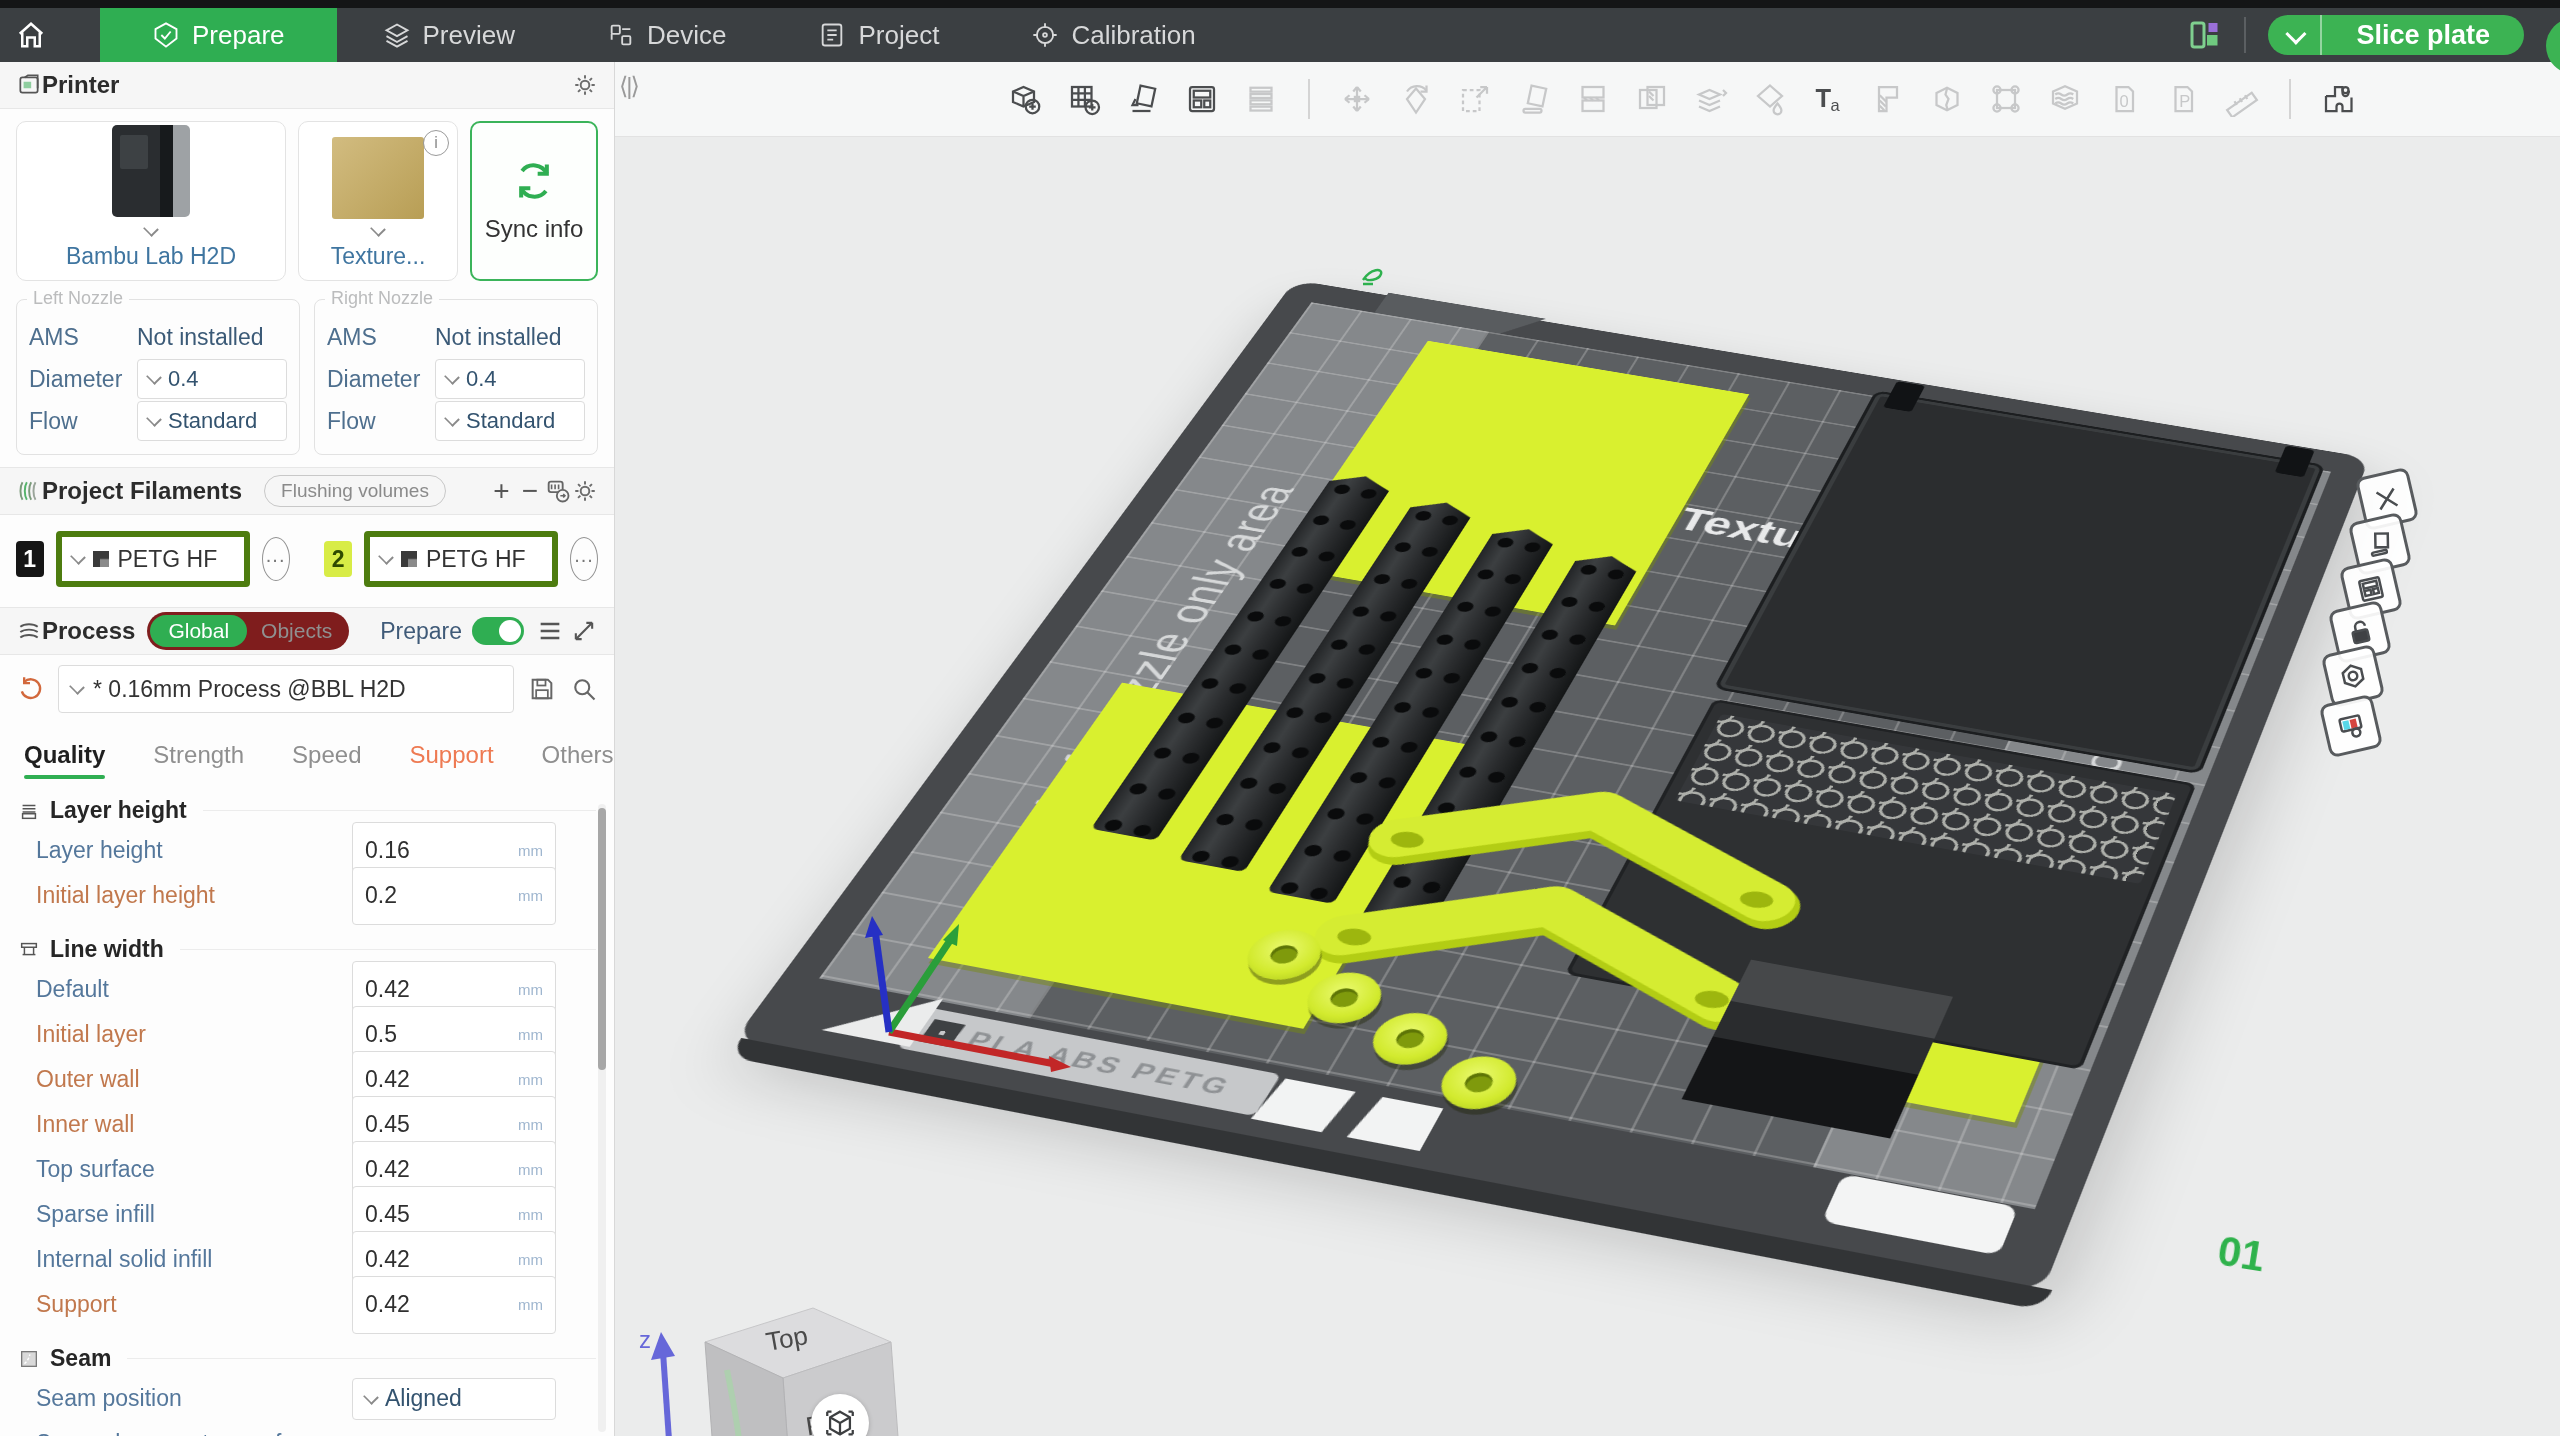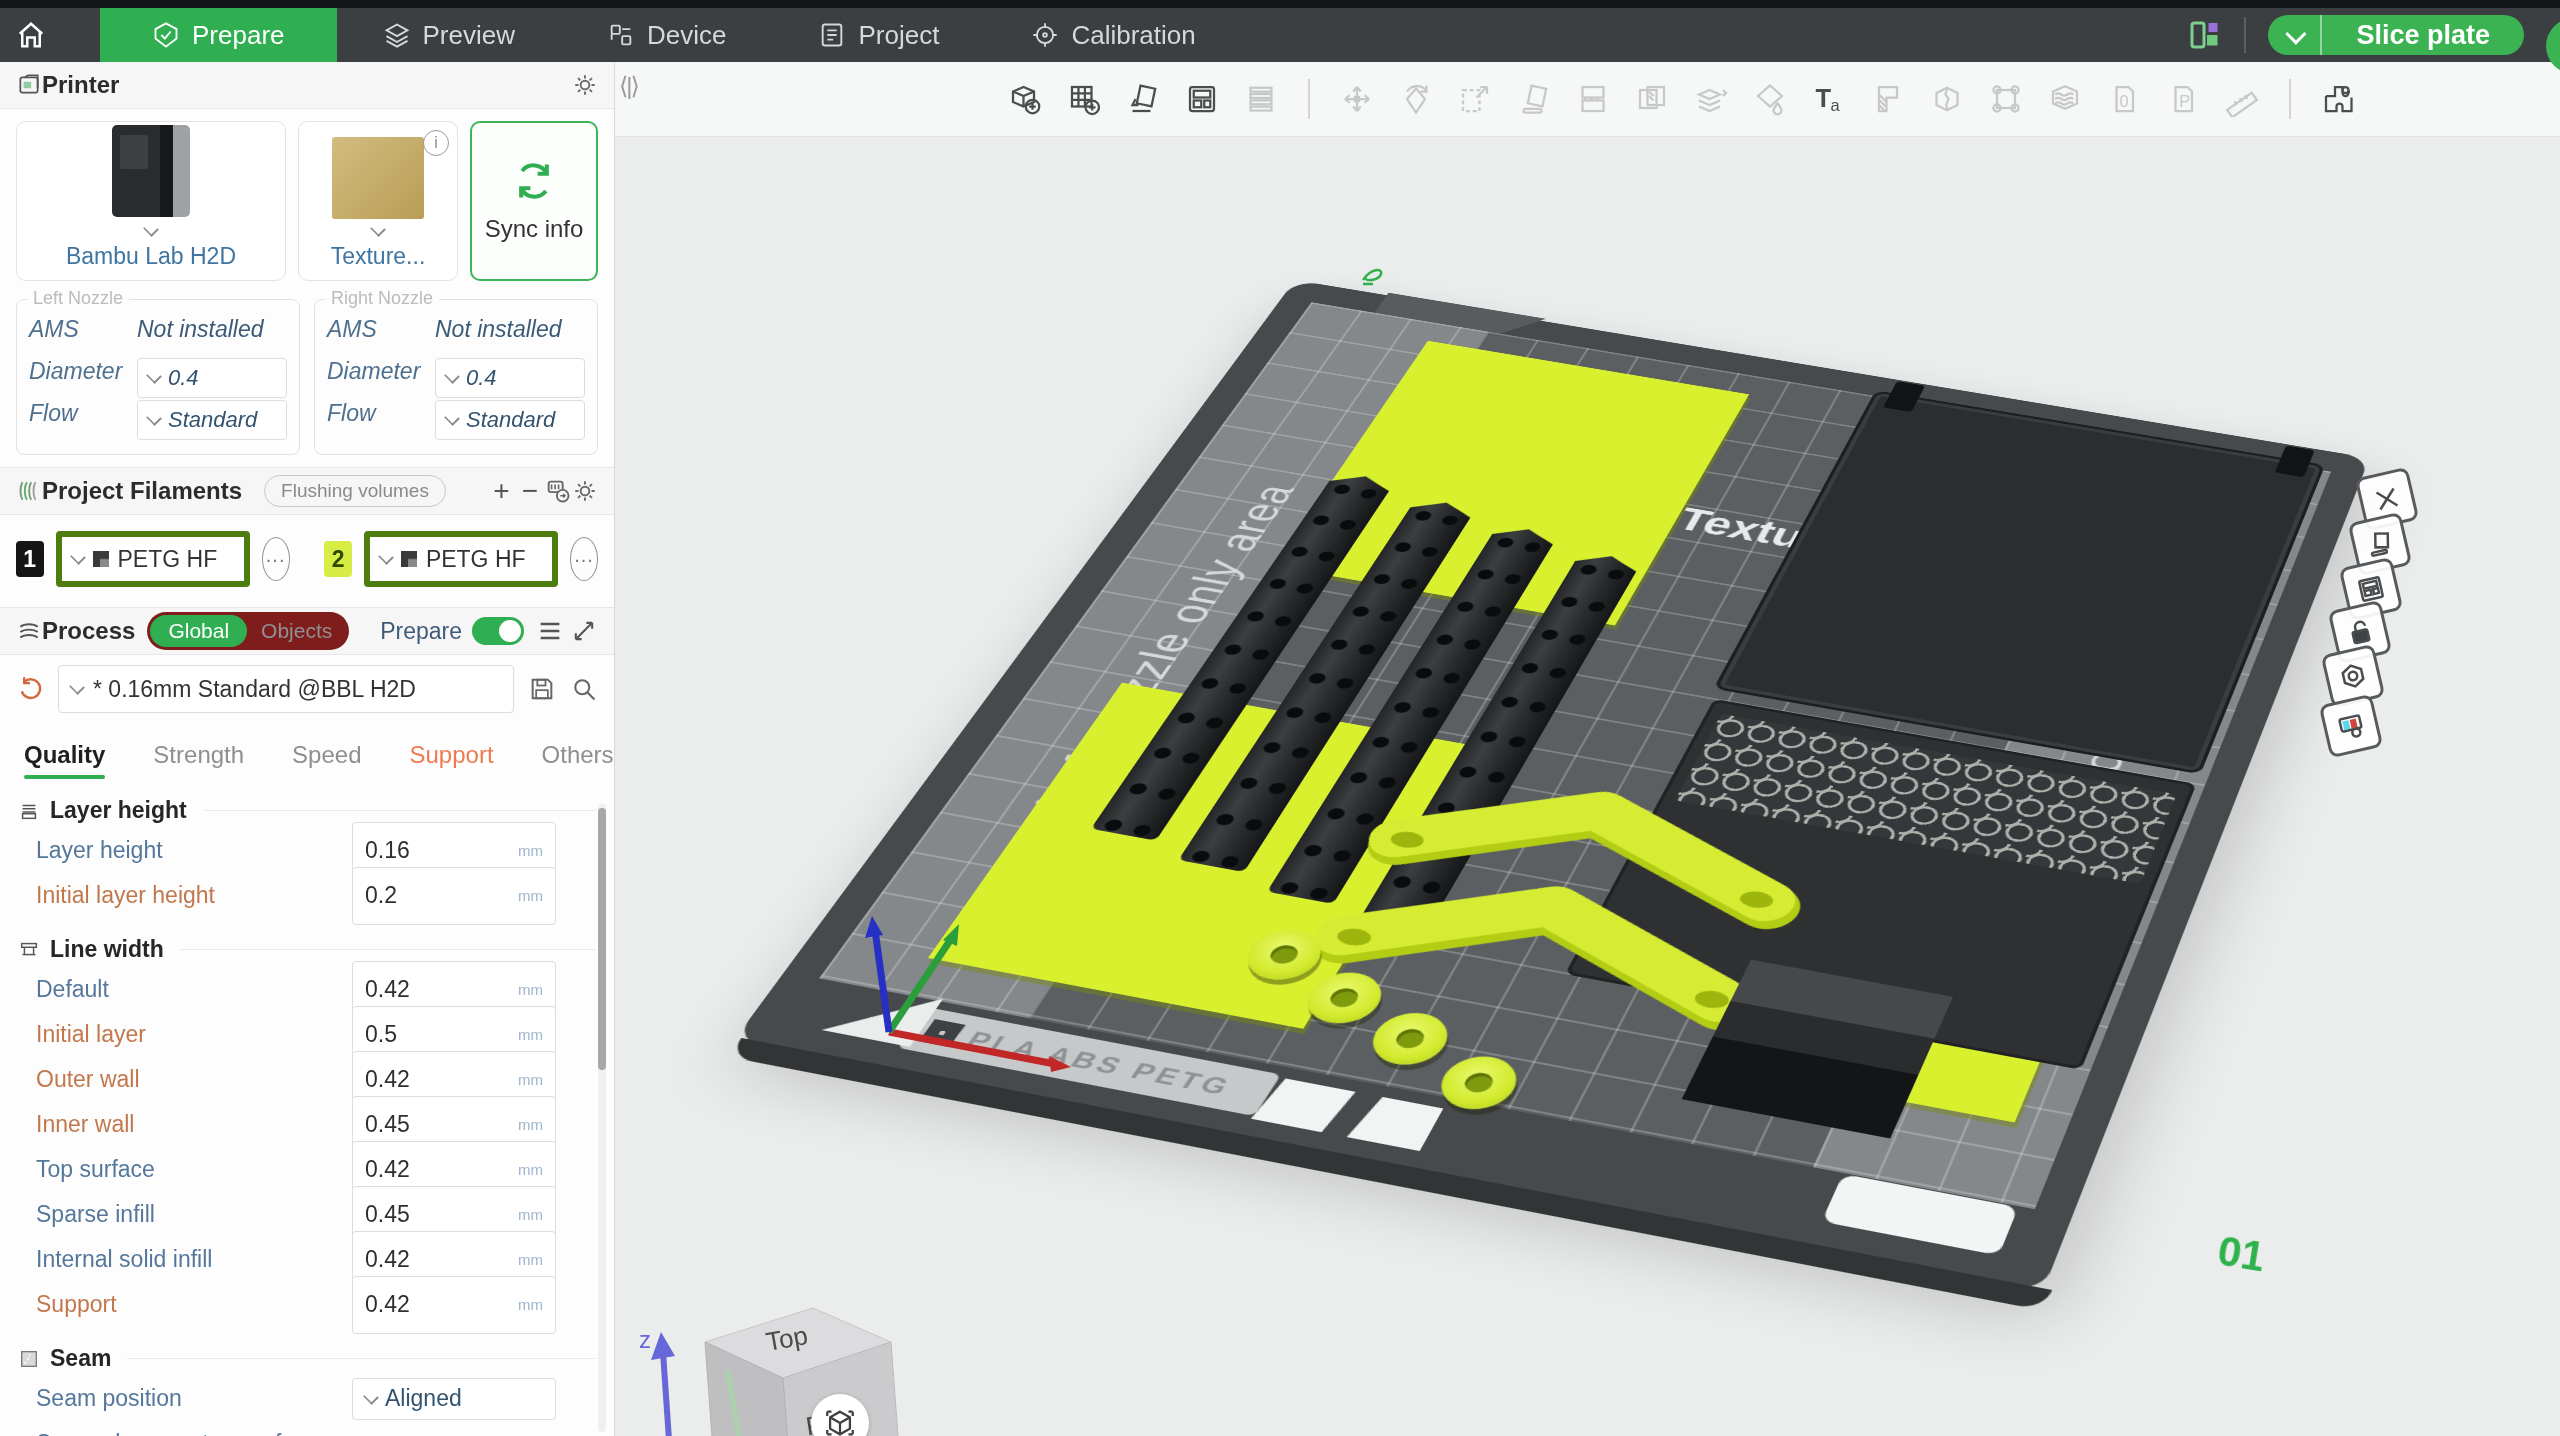--- a/index.html
+++ b/index.html
@@ -34,21 +34,21 @@
   .chev{display:inline-block;width:10px;height:10px;border-right:2px solid #8a8a8a;border-bottom:2px solid #8a8a8a;transform:rotate(45deg) scale(1,.85);margin-top:-4px;}
   .printer-img{width:78px;height:92px;margin-bottom:10px;border-radius:5px;background:linear-gradient(90deg,#2a2d30 0 62%,#171a1c 62% 78%,#9ea2a5 78%);position:relative;}
   .printer-img::after{content:'';position:absolute;left:8px;top:10px;width:28px;height:34px;background:#3d4144;border-radius:2px;}
   .plate-img{width:92px;height:82px;margin-bottom:8px;background:linear-gradient(135deg,#d2bc80,#b89e55);border-radius:3px;}
   .info-dot{position:absolute;top:8px;right:8px;width:24px;height:24px;border-radius:50%;border:1.5px solid #9a9a9a;color:#8a8a8a;font-size:16px;display:flex;align-items:center;justify-content:center;}
   .sync-card{flex:1;border:2px solid #3bb45a;border-radius:10px;background:#fdfffd;display:flex;flex-direction:column;align-items:center;justify-content:center;gap:12px;}
   .sync-label{font-size:24px;color:#333;}
   .nozzles{display:flex;gap:14px;padding:4px 16px 12px;}
   .fieldset{flex:1;border:1px solid #e2e2e2;border-radius:8px;position:relative;padding:16px 12px 12px;}
   .legend{position:absolute;top:-12px;left:10px;background:#fdfdfd;padding:0 6px;color:#bbbcbd;font-size:18px;}
-  .nrow{display:flex;align-items:flex-start;height:42px;font-style:italic;}
+  .nrow{display:flex;align-items:center;height:42px;}
   .nlabel{font-size:23px;color:#4e6f8e;width:108px;}
   .nvalue{font-size:23px;color:#3b5a77;}
   .nselect{flex:1;height:38px;border:1px solid #dcdcdc;border-radius:4px;display:flex;align-items:center;gap:8px;padding:0 10px;font-size:22px;color:#33536f;background:#fff;}
   .pill{border:1px solid #c8c8c8;border-radius:999px;padding:4px 16px;color:#8a8a8a;font-size:19px;margin-left:22px;}
   .hbtn{font-size:28px;color:#555;padding:0 6px;}
   .filrow{display:flex;align-items:center;padding:16px 16px 20px;gap:12px;}
   .badge{width:36px;height:36px;border-radius:4px;display:flex;align-items:center;justify-content:center;font-size:23px;font-weight:bold;}
   .filselect{width:212px;height:44px;border:6px solid #4d7c0f;border-radius:4px;background:#fff;display:flex;align-items:center;gap:9px;padding:0 10px;font-size:23px;color:#333;}
   .filgrid{width:16px;height:16px;background:
      linear-gradient(90deg,#3a3a3a 0 45%,transparent 45%),
@@ -388,21 +388,21 @@
 
   <div class="presetrow">
     <span class="hicon">
         <svg width="28" height="28" viewBox="0 0 24 24">
           <path d="M7 6 A8 8 0 1 1 5 14" stroke="#d2683c" fill="none" stroke-width="2"></path>
           <path d="M7 2 v5 h5" stroke="#d2683c" fill="none" stroke-width="2"></path>
         </svg>
       </span>
     <div class="presetsel">
       <span class="chev"></span>
-      <span>* 0.16mm Standard @BBL H2D</span>
+      <span>* 0.16mm Process @BBL H2D</span>
     </div>
     <span class="hicon">
         <svg width="28" height="28" viewBox="0 0 24 24">
           <path d="M4 4 h13 l3 3 v13 h-16 Z" stroke="#666" fill="none" stroke-width="1.7"></path>
           <rect x="8" y="4" width="7" height="5" stroke="#666" fill="none" stroke-width="1.5"></rect>
           <rect x="7" y="13" width="10" height="7" stroke="#666" fill="none" stroke-width="1.5"></rect>
         </svg>
       </span>
     <span class="hicon">
         <svg width="28" height="28" viewBox="0 0 24 24">

